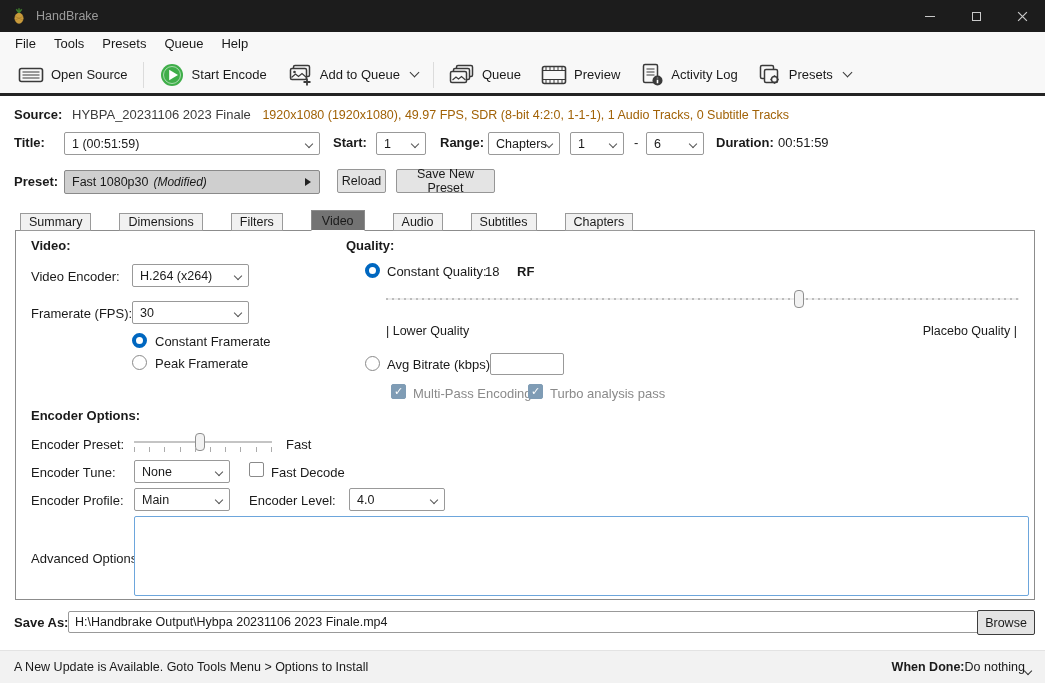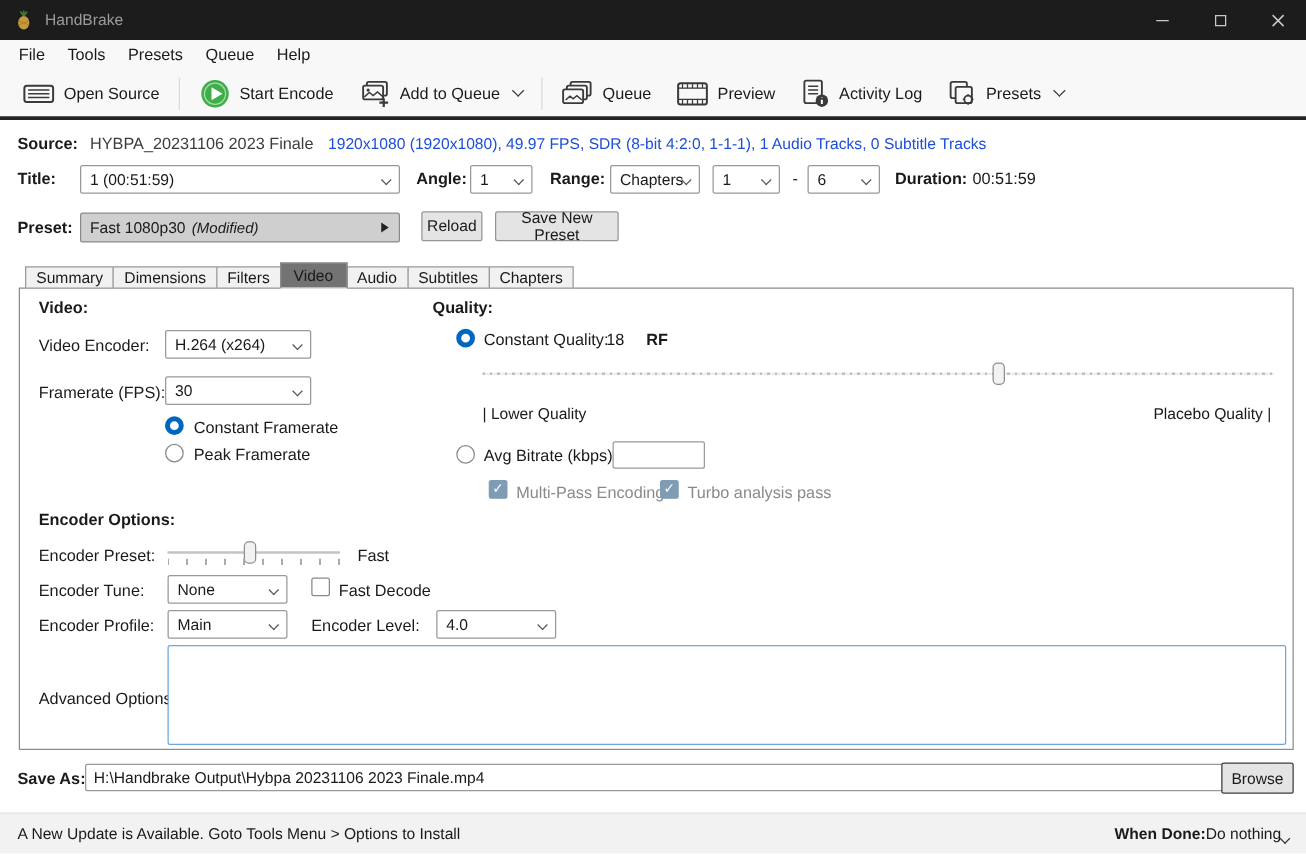--- a/index.html
+++ b/index.html
@@ -44,21 +44,21 @@
   .checkbox.checked-muted { background:#7f9cb5; border-color:#7f9cb5; color:#fff; font-size:11px; line-height:1; }
   .lbl-muted { color:#8a8a8a; }
 
   .slider { position:absolute; height:20px; }
   .slider .track { position:absolute; top:9px; left:0; right:0; height:2px; background:repeating-linear-gradient(90deg,#bdbdbd 0 2px, #ededed 2px 6px); }
   .slider .track-solid { position:absolute; top:9px; left:0; right:0; height:2px; background:#c4c4c4; }
   .slider .thumb { position:absolute; top:1px; width:10px; height:18px; background:#f2f2f2; border:1px solid #8f8f8f; border-radius:4px; }
   .slider .ticks { position:absolute; top:15px; left:0; right:0; height:5px; background:repeating-linear-gradient(90deg,#ababab 0 1px, transparent 1px 15.2px); }
 
   
-  .tabs { position:absolute; top:211px; left:20px; height:20px; display:flex; align-items:flex-end; z-index:3; }
+  .tabs { position:absolute; top:211px; left:20px; height:20px; display:flex; align-items:flex-end; z-index:3;gap:29px; }
   .tab { background:#f1f1f1; border:1px solid #9a9a9a; height:18px; padding:0 8px; display:flex; align-items:center; font-size:12.5px; margin-right:-1px; }
   .tab.active { background:#737373; height:21px; border-color:#8c8c8c; border-bottom:1px solid #fff; z-index:4; position:relative; padding:0 10px; }
   .panel { position:absolute; top:230px; left:15px; width:1020px; height:370px; background:#fff; border:1px solid #8c8c8c; }
   .panel .lbl { position:absolute; font-size:13px; }
 
   .textarea { position:absolute; border:1px solid #6da6dc; border-radius:2px; background:#fff; font-family:"Liberation Sans", sans-serif; font-size:12.5px; padding:4px 6px; resize:none; outline:none; }
 
   
   .saveas-row { position:absolute; top:610px; left:0; right:0; height:26px; }
   .statusbar { position:absolute; top:650px; left:0; right:0; height:33px; background:#f2f2f2; border-top:1px solid #e3e3e3; display:flex; align-items:center; padding:0 14px; font-size:12.5px; }
@@ -168,30 +168,30 @@
       </svg>
       <span>Presets</span>
       <span class="caret-down"></span>
     </div>
   </div>
   <div class="toolbar-separator"></div>
 
   <div class="abs" style="left:14px; top:107px;">
     <span class="b">Source:</span>
     <span style="margin-left:6px; color:#3c3c3c;">HYBPA_20231106 2023 Finale</span>
-    <span style="margin-left:8px; color:#1d4ed8; font-size:12.5px;">1920x1080 (1920x1080), 49.97 FPS, SDR (8-bit 4:2:0, 1-1-1), 1 Audio Tracks, 0 Subtitle Tracks</span>
+    <span style="margin-left:8px; color:#a16207; font-size:12.5px;">1920x1080 (1920x1080), 49.97 FPS, SDR (8-bit 4:2:0, 1-1-1), 1 Audio Tracks, 0 Subtitle Tracks</span>
   </div>
 
   <div class="abs" style="left:0; top:131px; right:0; height:25px;">
     <span class="abs b" style="left:14px; top:4px;">Title:</span>
     <div class="combo" style="left:64px; top:1px; width:256px;">
       <span>1  (00:51:59)</span>
         <span class="chev"></span>
     </div>
-    <span class="abs b" style="left:333px; top:4px;">Angle:</span>
+    <span class="abs b" style="left:333px; top:4px;">Start:</span>
     <div class="combo" style="left:376px; top:1px; width:50px;">
       <span>1</span>
         <span class="chev"></span>
     </div>
     <span class="abs b" style="left:440px; top:4px;">Range:</span>
     <div class="combo" style="left:488px; top:1px; width:72px;">
       <span>Chapters</span>
         <span class="chev"></span>
     </div>
     <div class="combo" style="left:570px; top:1px; width:54px;">

